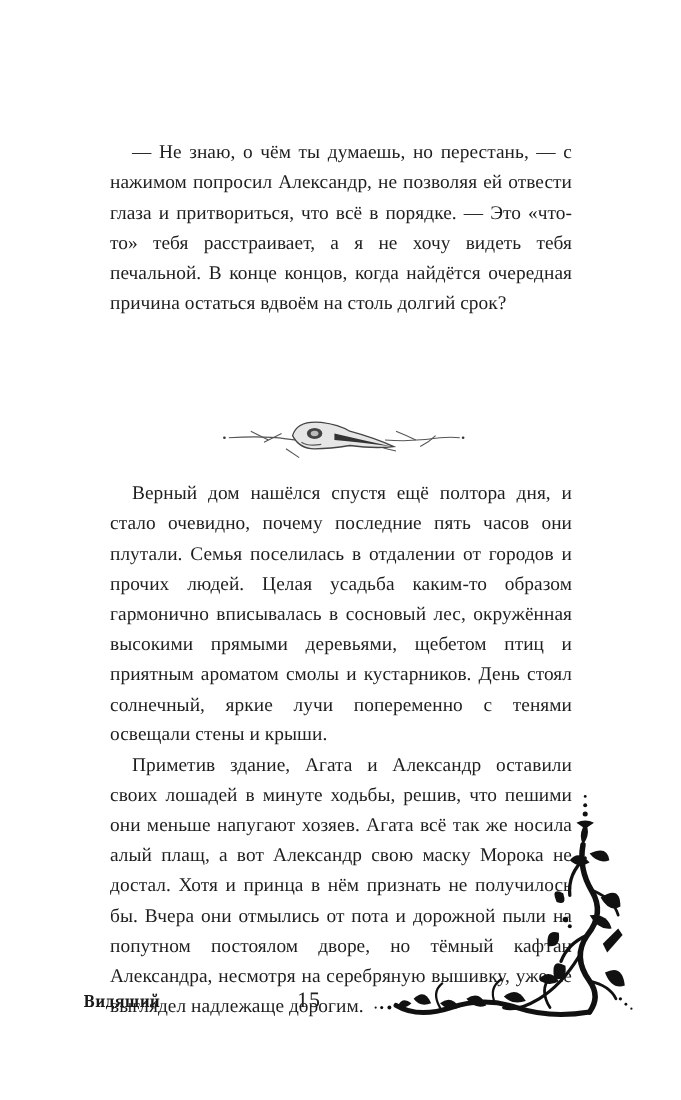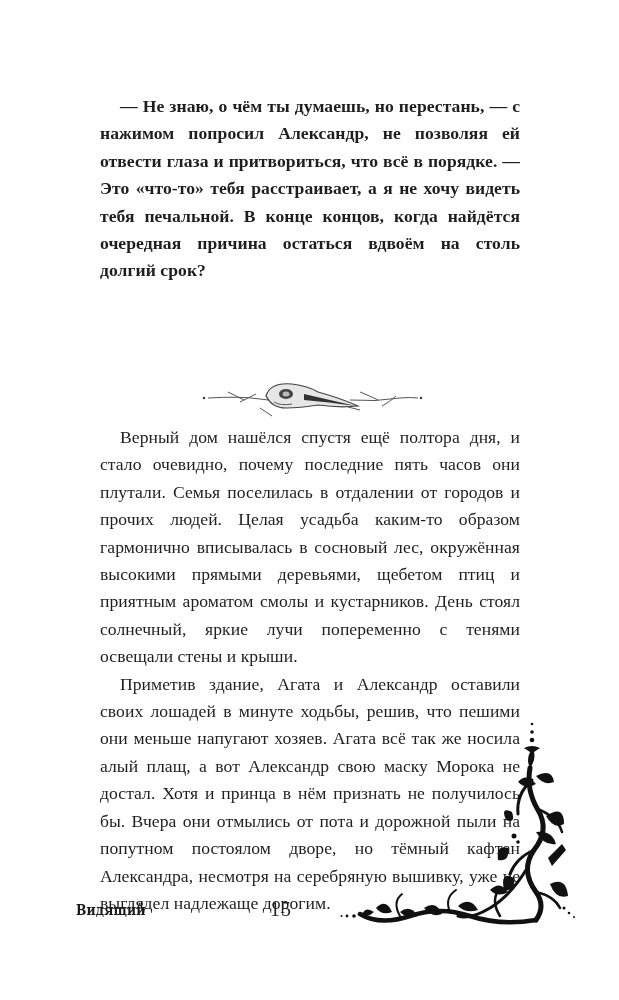--- a/index.html
+++ b/index.html
@@ -29,22 +29,22 @@
       font-size: 17.6px;
       line-height: 27.4px;
       text-align: justify;
       hyphens: manual;
       letter-spacing: 0.05px;
     }
     .text-block p {
       margin: 0;
       text-indent: 20px;
     }
-    .block-1 { top: 93px; font-weight: bold; }
-    .block-2 { top: 424px; }
+    .block-1 { top: 125px; }
+    .block-2 { top: 435px; }
 
     .divider-ornament {
       position: absolute;
       left: 200px;
       top: 378px;
       width: 225px;
       height: 40px;
     }
 
     .footer-title {

